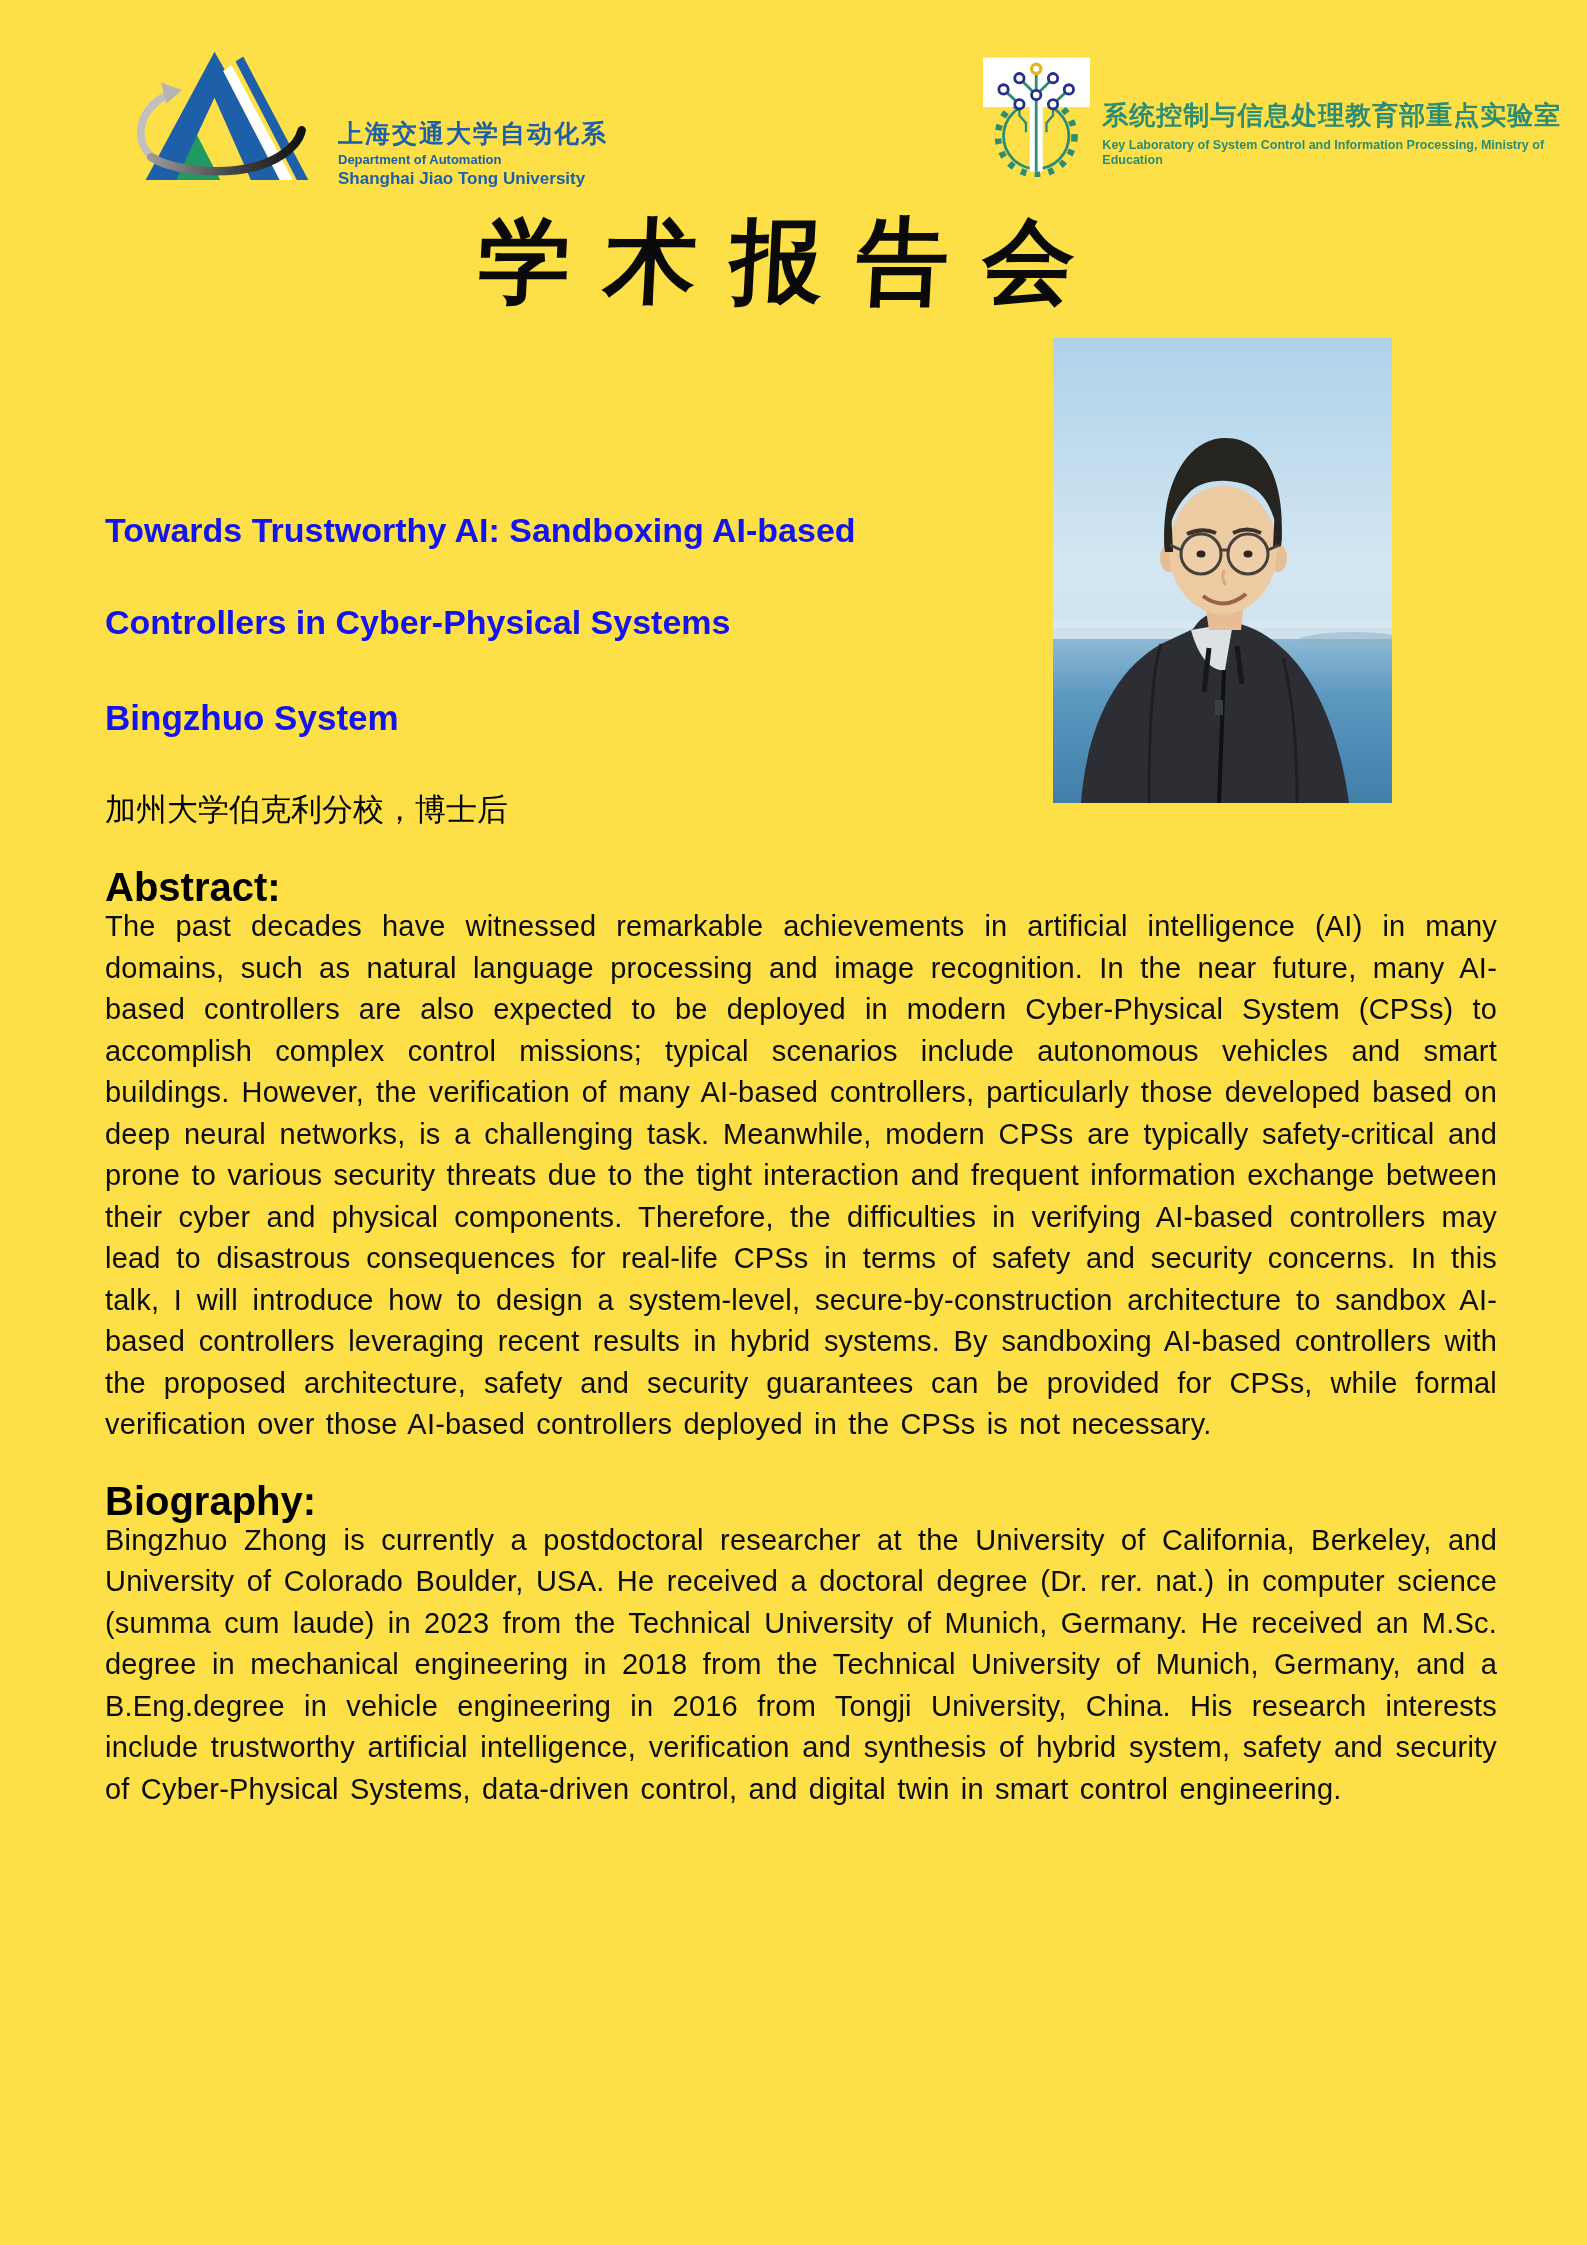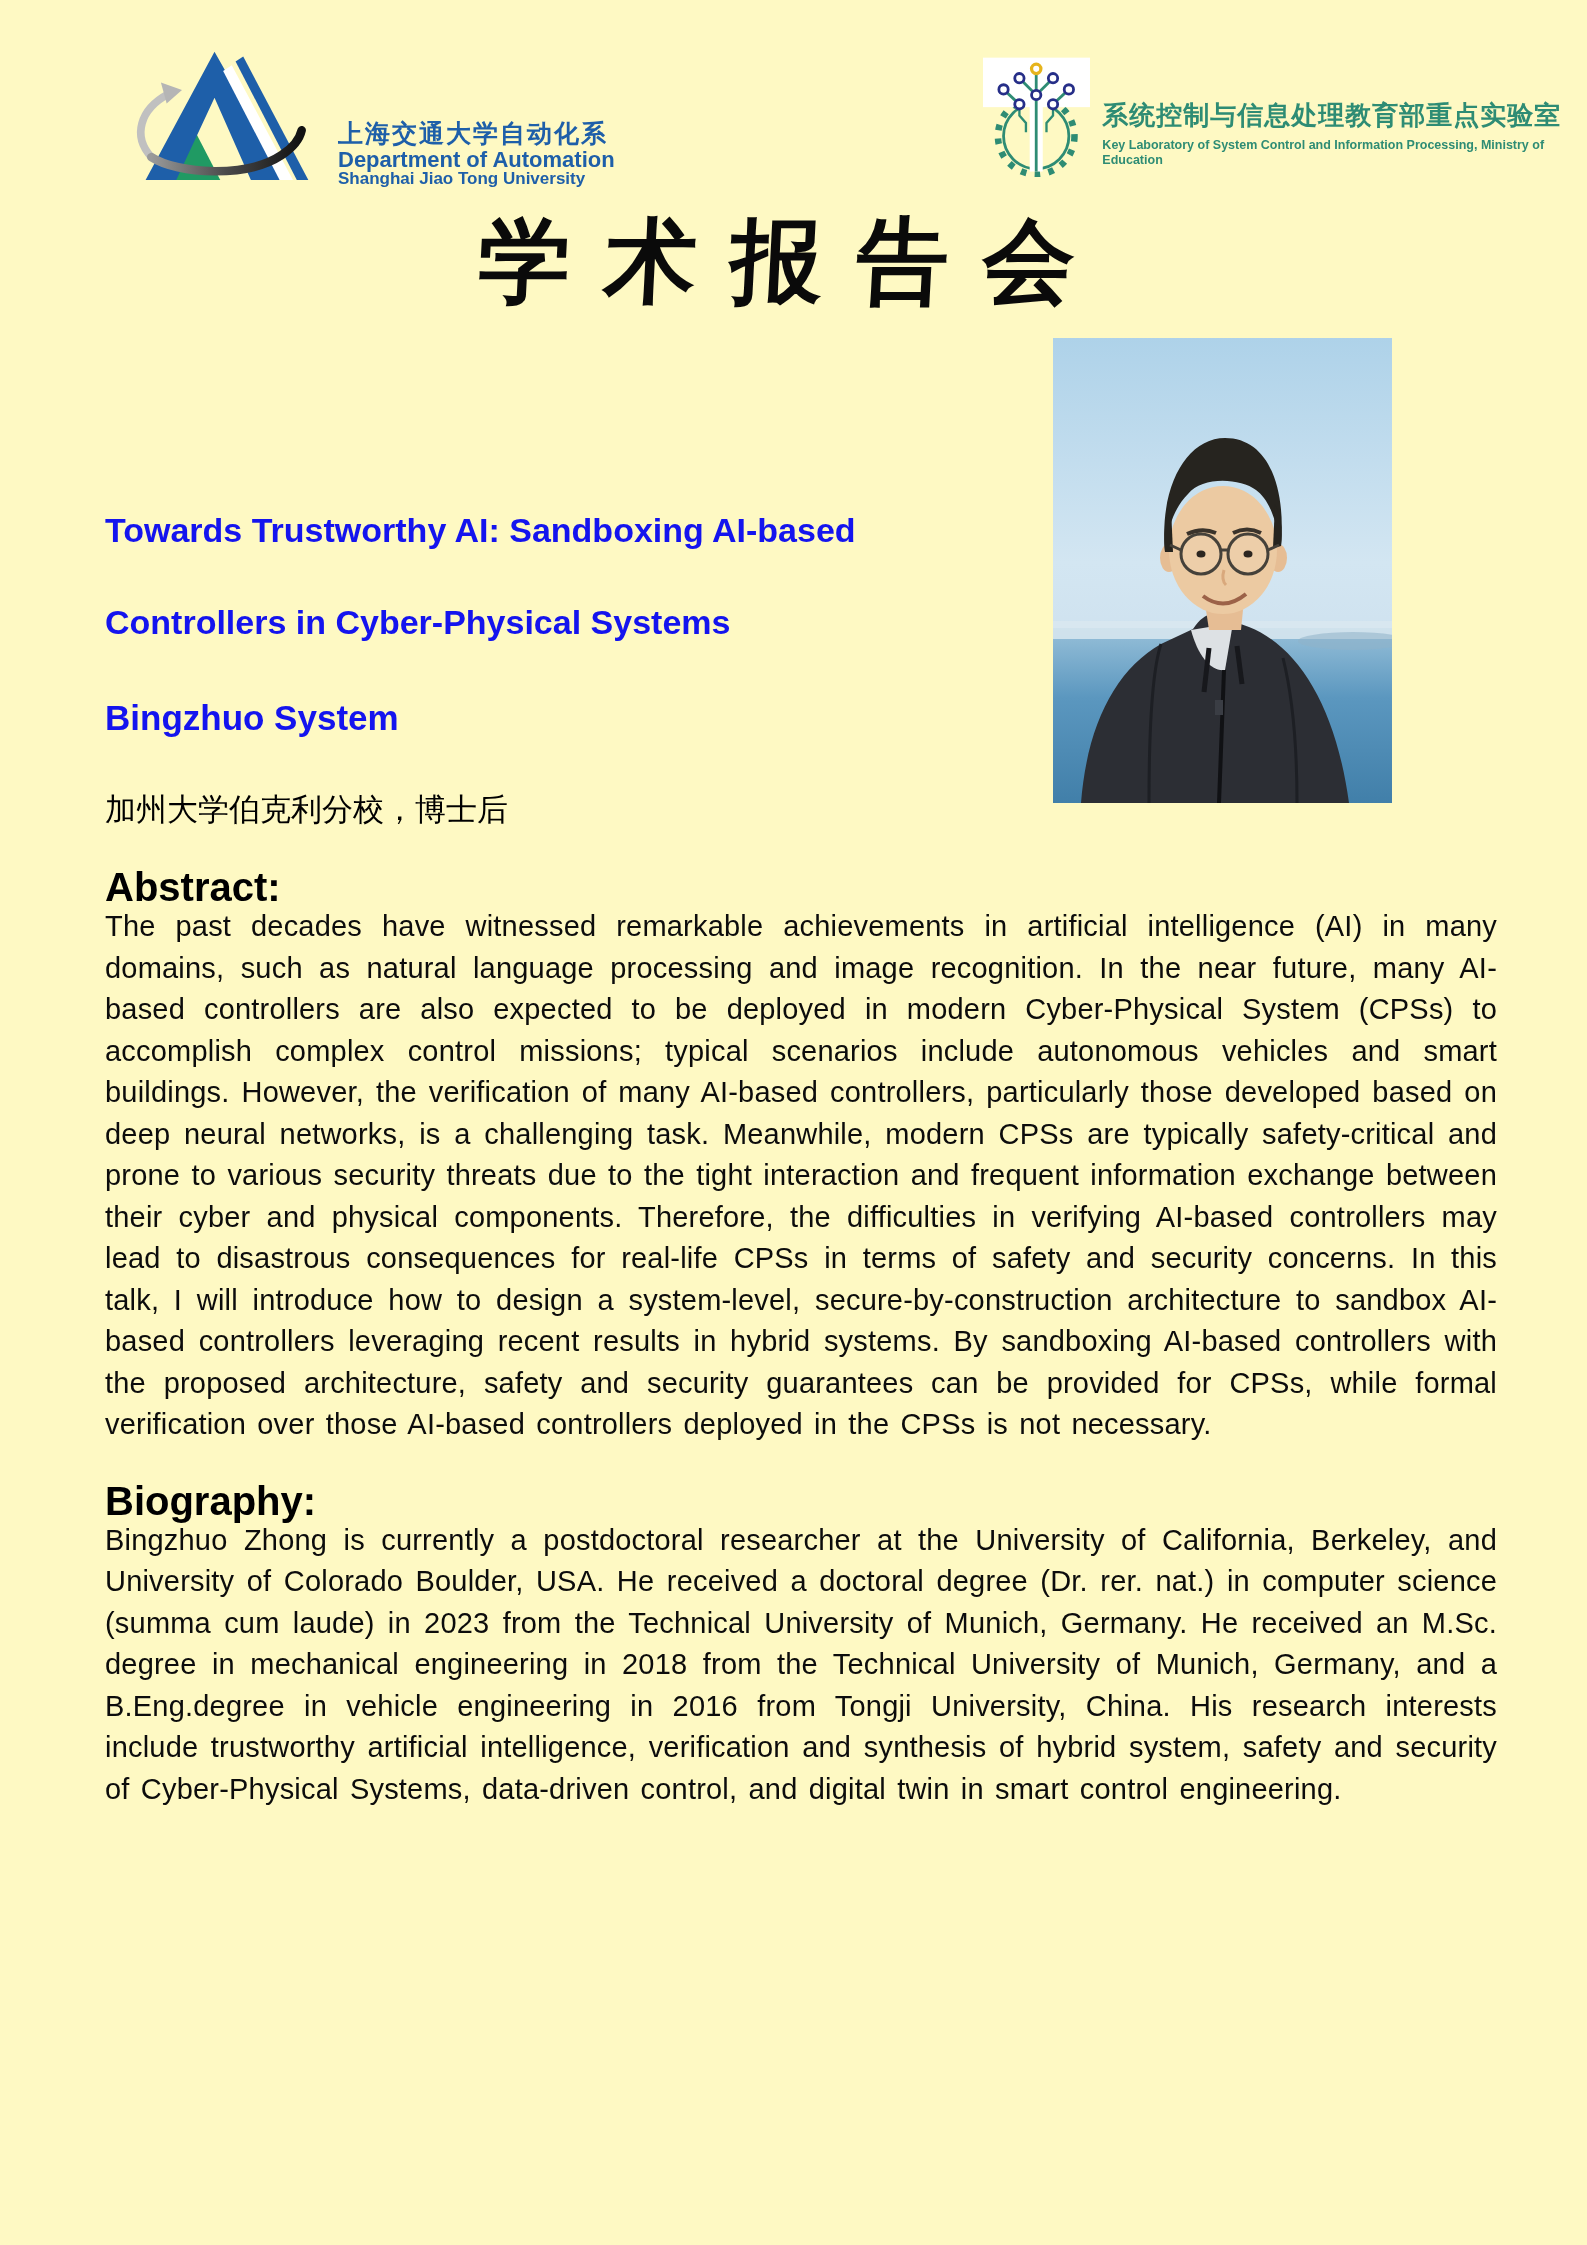--- a/index.html
+++ b/index.html
@@ -1,32 +1,32 @@
 <!DOCTYPE html>
 <html><head>
 <meta charset="utf-8">
 <style>
   * { margin:0; padding:0; box-sizing:border-box; }
   html,body { background:#888; }
   .page {
     position:relative;
     width:1587px; height:2245px;
     margin:0 auto;
-    background:#fef9c3;
+    background:#fde047;
     font-family:"Liberation Sans", sans-serif;
     color:#000;
     overflow:hidden;
   }
 
   
   .hdr-left { position:absolute; left:128px; top:48px; display:flex; align-items:flex-end; }
   .hdr-left .logo-art { width:196px; height:134px; }
   .hdr-left .logo-text { margin-left:14px; margin-bottom:-6px; color:#1E5FA9; }
   .hdr-left .cn  { font-size:25px; font-weight:bold; letter-spacing:2px; line-height:28px; }
-  .hdr-left .en1 { font-size:22px; font-weight:bold; line-height:19px; margin-top:3px; }
+  .hdr-left .en1 { font-size:13px; font-weight:bold; line-height:19px; margin-top:3px; }
   .hdr-left .en2 { font-size:17px; font-weight:bold; line-height:19px; }
 
   .hdr-right { position:absolute; left:983px; top:55px; display:flex; align-items:center; }
   .hdr-right .logo-art { width:112px; height:122px; }
   .hdr-right .logo-text { margin-left:12px; margin-top:36px; color:#2E8C74; }
   .hdr-right .cn { font-size:26px; font-weight:bold; letter-spacing:1px; line-height:30px; }
   .hdr-right .en { font-size:12.5px; font-weight:bold; line-height:15px; margin-top:8px; }
 
   
   .callig {

